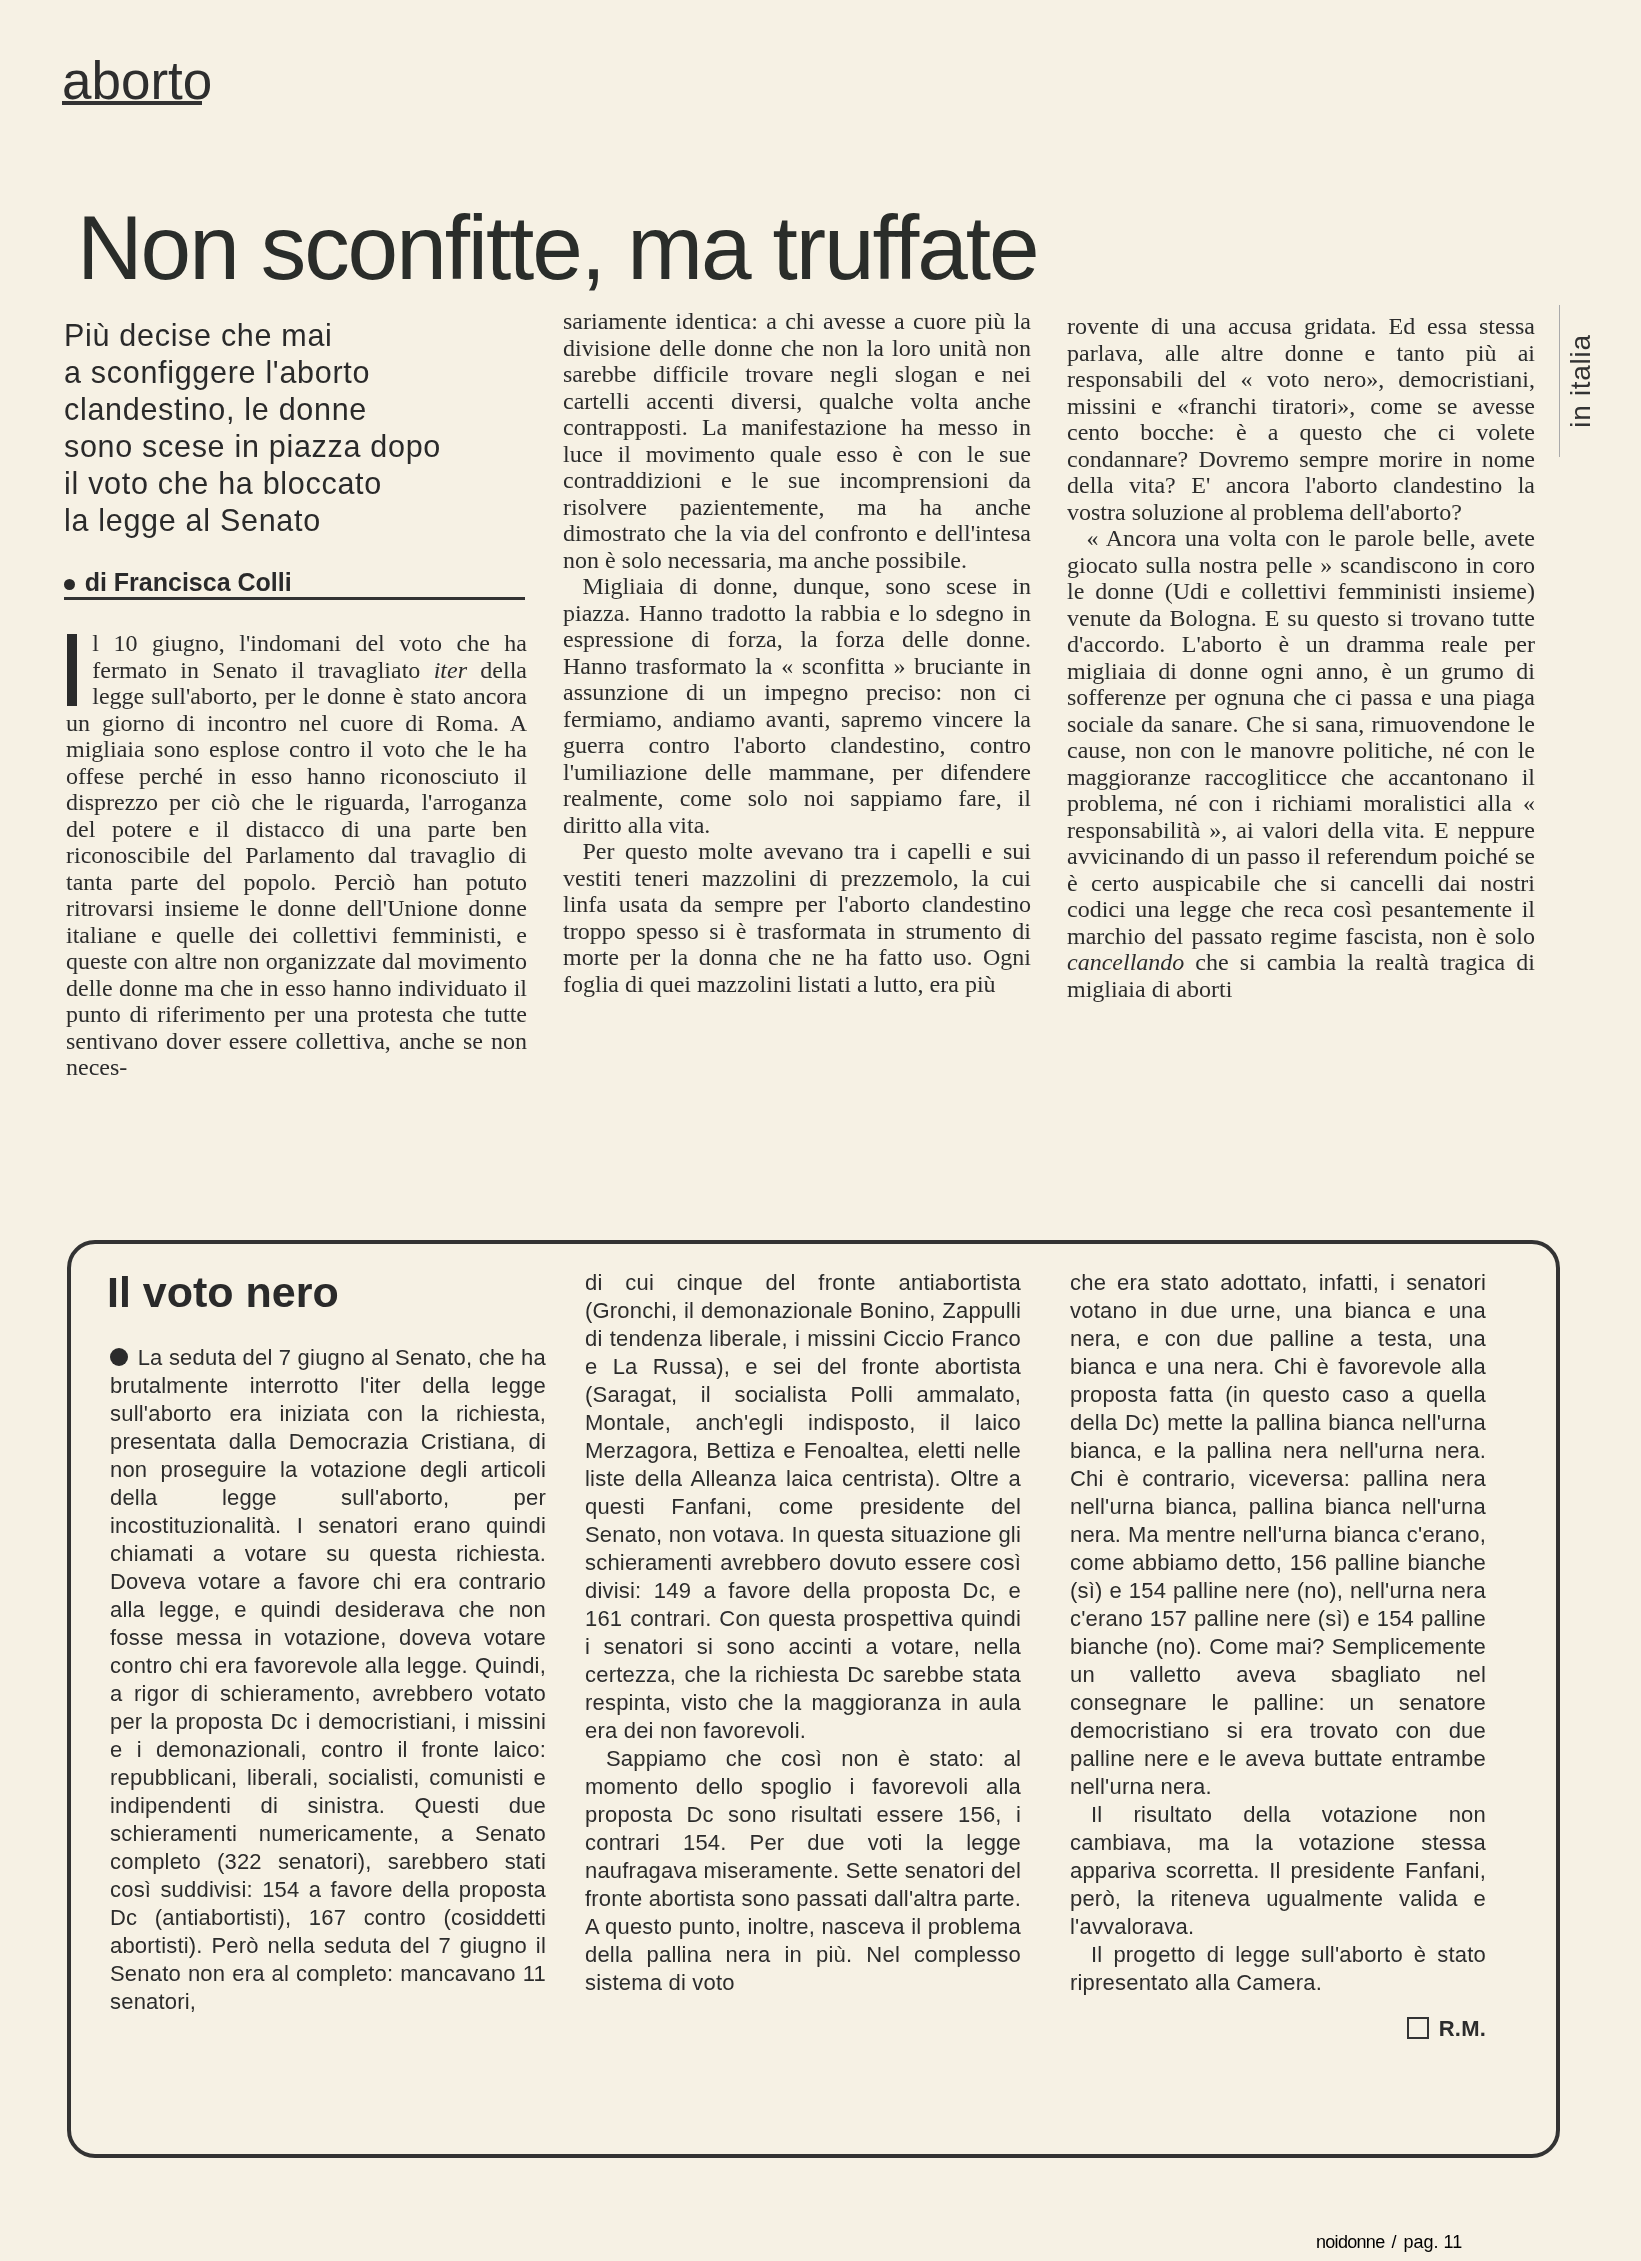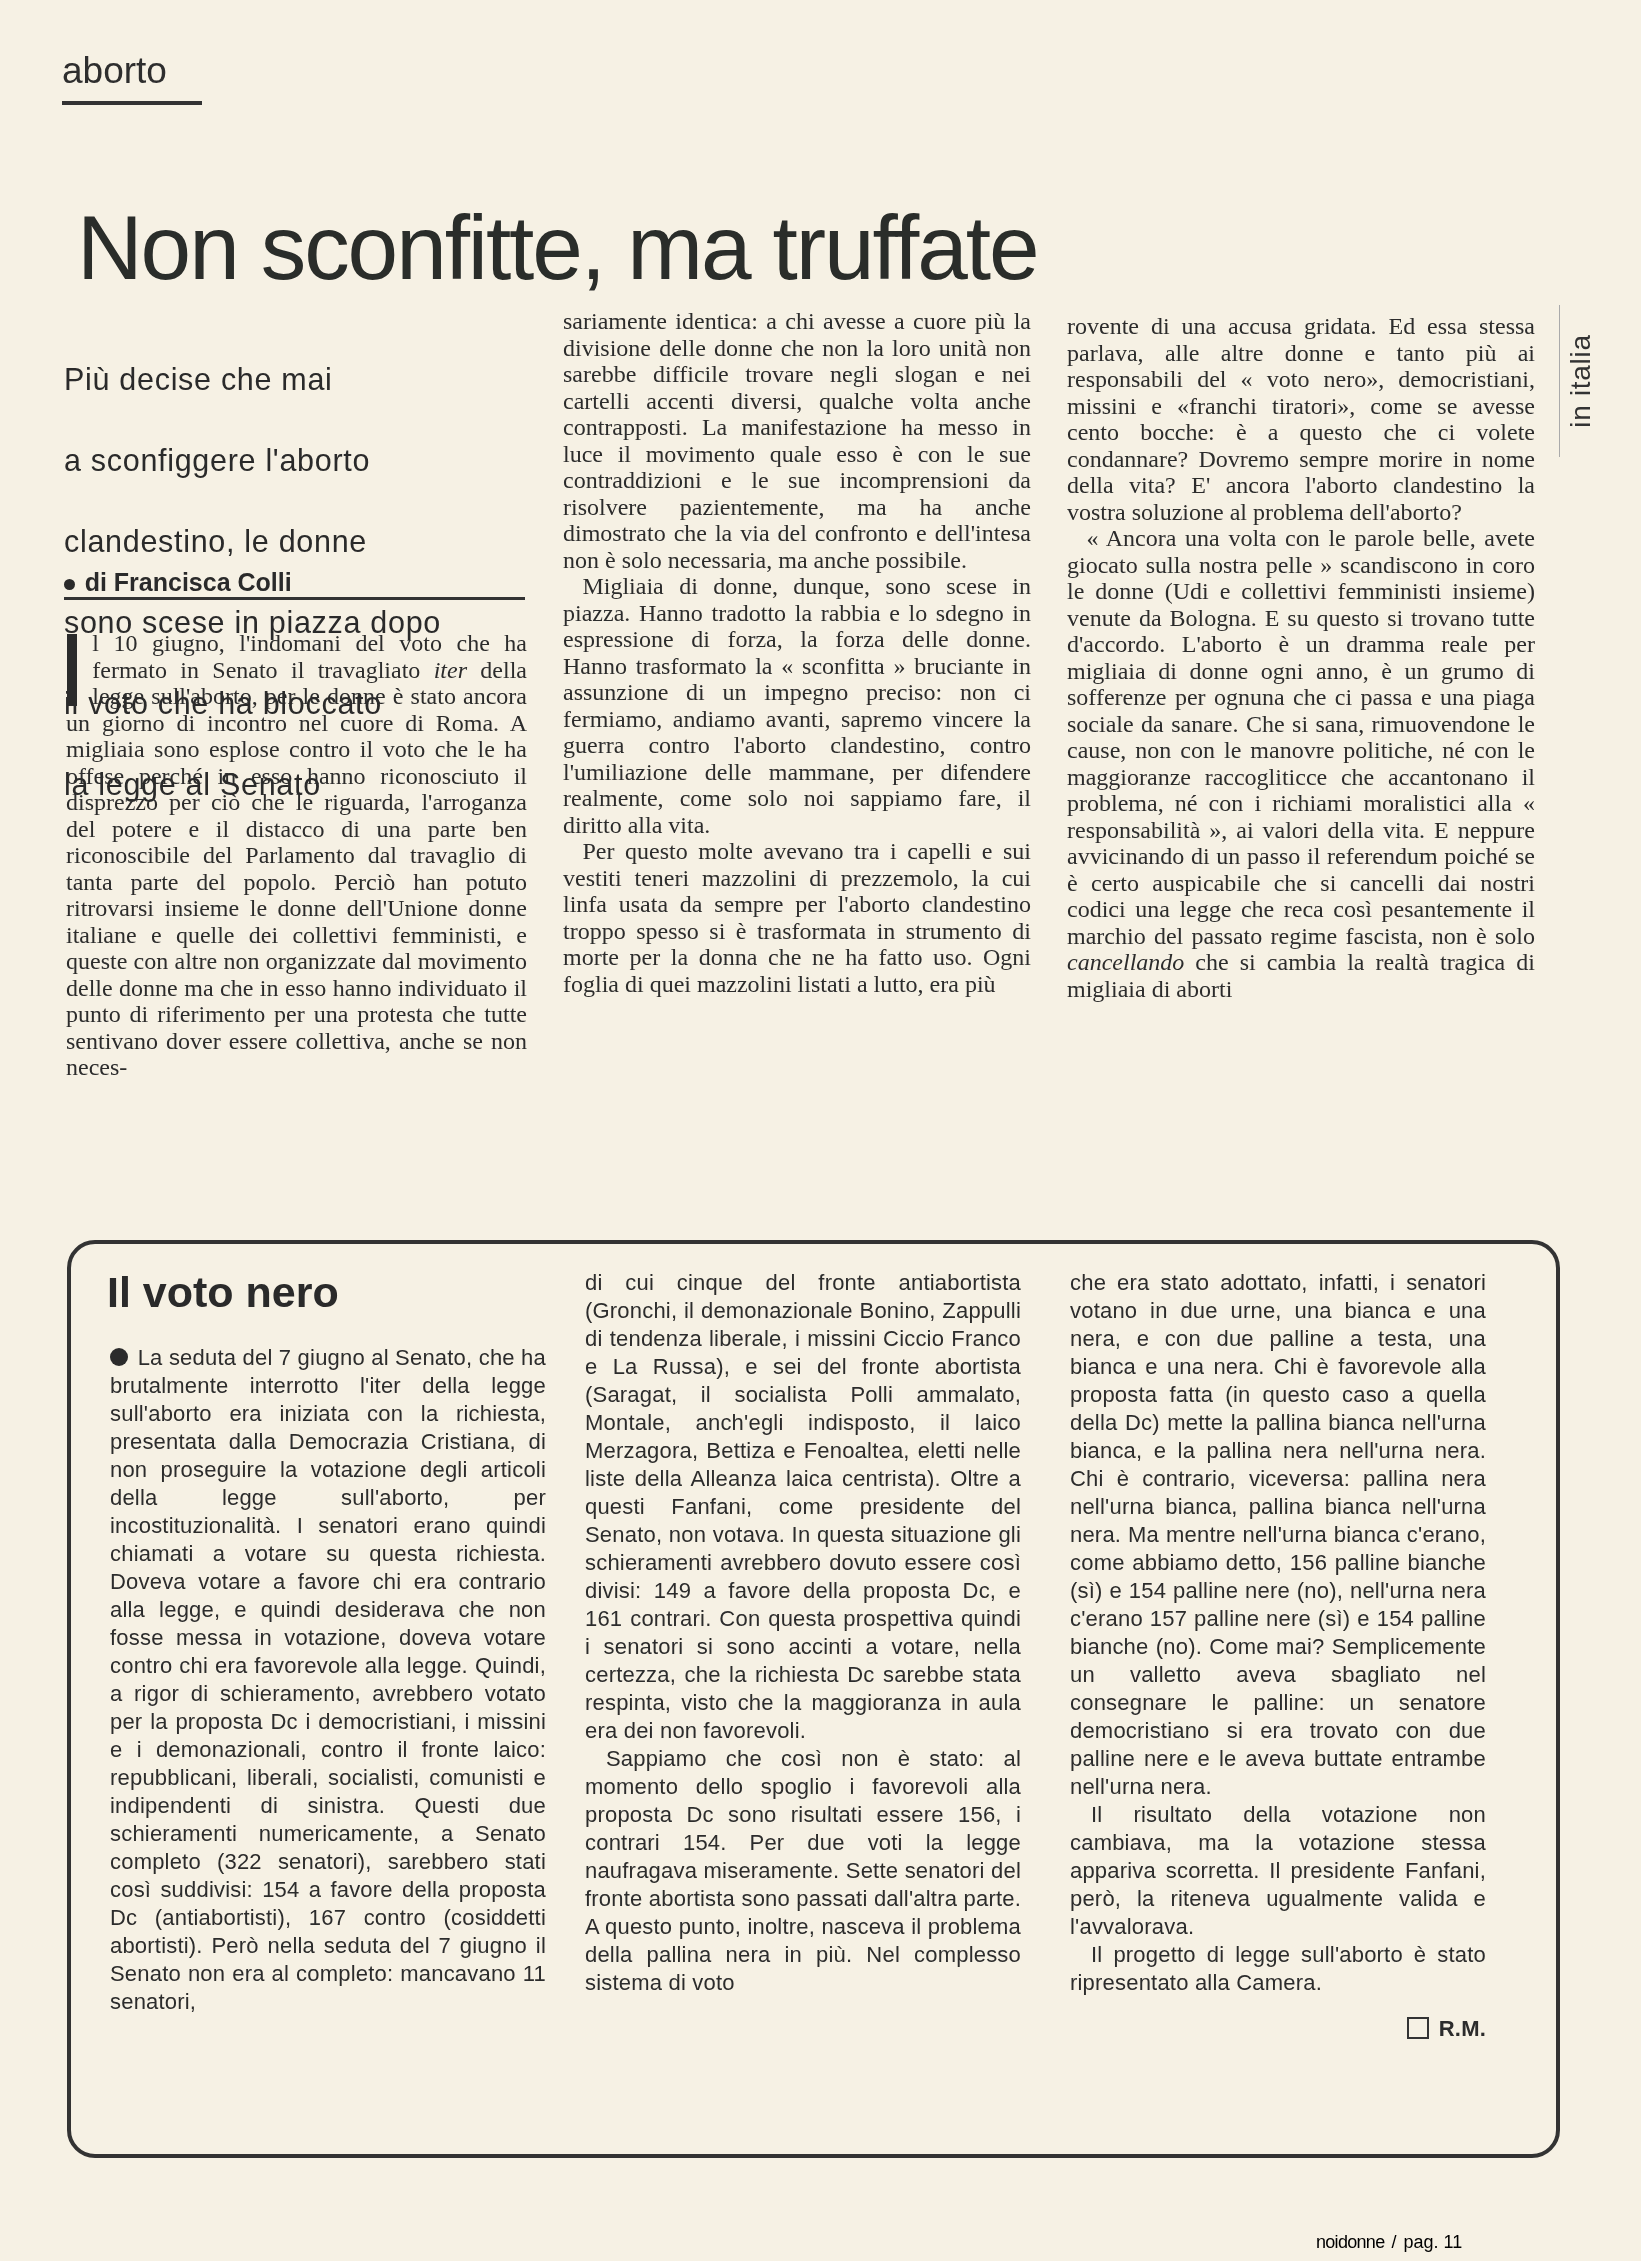--- a/index.html
+++ b/index.html
@@ -7,39 +7,39 @@
     width: 1641px; height: 2261px;
     background: #f6f1e4;
     color: #2b2b2b;
     position: relative;
     overflow: hidden;
     font-family: "Liberation Sans", sans-serif;
   }
   .section-label {
     position: absolute; left: 62px; top: 50px;
     font-family: "Liberation Sans", sans-serif;
-    font-size: 37px; letter-spacing: 0px; color: #2e2e2e;
+    font-size: 53px; letter-spacing: 0px; color: #2e2e2e;
   }
   .section-rule {
     position: absolute; left: 62px; top: 101px;
     width: 140px; height: 3.5px; background: #333;
   }
   .headline {
     position: absolute; left: 61px; top: 186px;
     font-family: "Liberation Sans", sans-serif;
     font-size: 91px; letter-spacing: -2.1px; color: #2a2d2a;
     white-space: nowrap; line-height: 1;
   }
   .kicker {
     position: absolute; left: 64px; top: 317px; width: 430px;
     font-family: "Liberation Sans", sans-serif;
     font-size: 30.5px; line-height: 37px; color: #2a2a2a;
     letter-spacing: 0.7px;
   }
-  .kicker div { white-space: nowrap; margin-top: 44px; }
+  .kicker div { white-space: nowrap; }
   .byline {
     position: absolute; left: 64px; top: 568px;
     font-family: "Liberation Sans", sans-serif;
     font-weight: bold; font-size: 25px; color: #2a2a2a;
   }
   .byline .dot {
     display: inline-block; width: 11px; height: 11px; border-radius: 50%;
     background: #2a2a2a; margin-right: 9.7px; vertical-align: middle;
   }
   .byline-rule {

